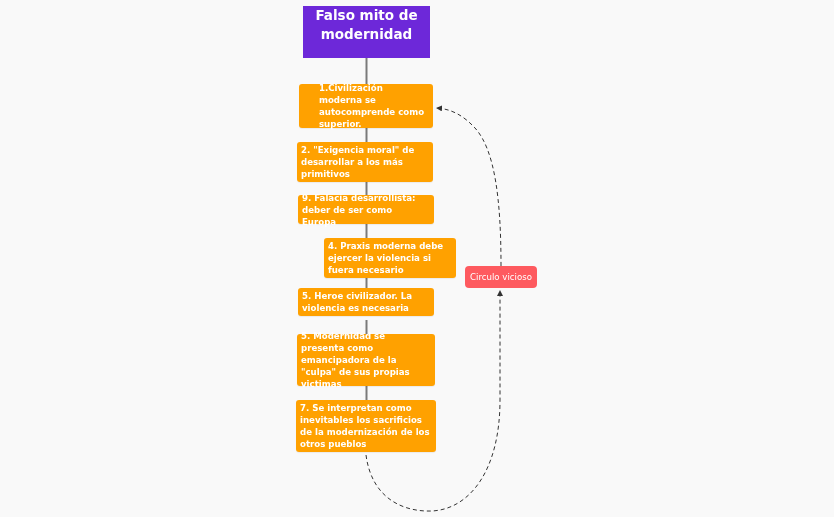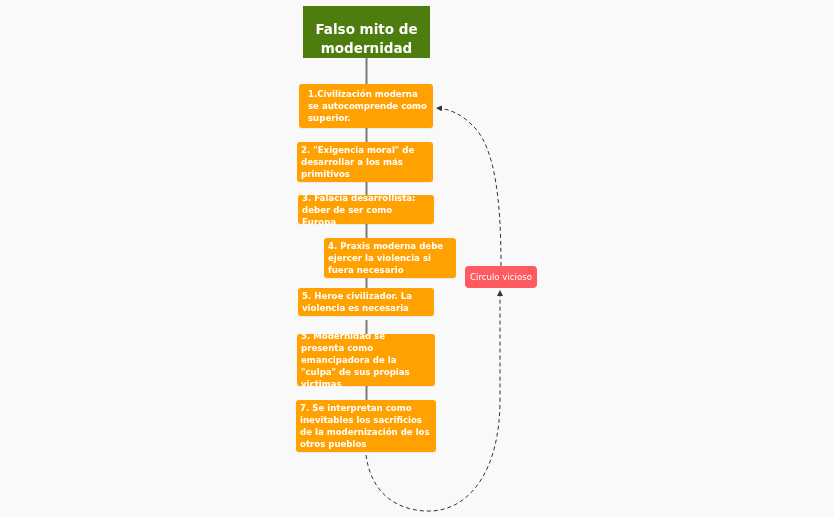--- a/index.html
+++ b/index.html
@@ -11,23 +11,23 @@
   }
   .canvas { position: absolute; left: 0; top: 0; width: 834px; height: 517px; }
   .connectors { position: absolute; left: 0; top: 0; }
   .node {
     position: absolute; box-sizing: border-box;
     color: #ffffff; font-weight: bold;
     border-radius: 3px;
   }
   .root {
     left: 303px; top: 6px; width: 127px; height: 52px;
-    background: #4d7c0f; border-radius: 0;
+    background: #6d28d9; border-radius: 0;
     font-size: 13.5px; line-height: 19px;
-    display: flex; align-items: flex-end; justify-content: center; text-align: center;
+    display: flex; align-items: flex-start; justify-content: center; text-align: center;
     padding: 0 6px;
   }
   .step {
     background: #ffa100;
     font-size: 8.6px; line-height: 12px;
     padding: 4px 5px 4px 4px;
     box-shadow: 0 1px 1px rgba(0,0,0,0.06);
     display: flex; align-items: center;
   }
   .step span { display: block; }
@@ -60,30 +60,30 @@
 
     <path d="M366,455 C372,500 405,512 432,511 C470,509 500,470 500,400 C500,340 500,310 500,291" fill="none" stroke="#333" stroke-width="1" stroke-dasharray="4,3" marker-end="url(#arrowhead)"></path>
 
     <path d="M501,266 C501,200 495,150 475,128 C462,114 450,109 437,108" fill="none" stroke="#333" stroke-width="1" stroke-dasharray="4,3" marker-end="url(#arrowhead)"></path>
   </svg>
 
   <div class="node root">
     <span>Falso mito de modernidad</span>
   </div>
 
-  <div class="node step" style="left:299px; top:84px; width:134px; height:44px; padding-left:9px;">
+  <div class="node step" style="left:299px; top:84px; width:134px; height:44px; padding-left:20px;">
     <span>1.Civilización moderna se autocomprende como superior.</span>
   </div>
 
   <div class="node step" style="left:297px; top:142px; width:136px; height:40px;">
     <span>2. "Exigencia moral" de desarrollar a los más primitivos</span>
   </div>
 
   <div class="node step" style="left:298px; top:195px; width:136px; height:29px;">
-    <span>3. Falacia desarrollista: deber de ser como Europa</span>
+    <span>9. Falacia desarrollista: deber de ser como Europa</span>
   </div>
 
   <div class="node step" style="left:300px; top:238px; width:132px; height:40px;margin-left:24px;">
     <span>4. Praxis moderna debe ejercer la violencia si fuera necesario</span>
   </div>
 
   <div class="node step" style="left:298px; top:288px; width:136px; height:28px;">
     <span>5. Heroe civilizador. La violencia es necesaria</span>
   </div>
 

